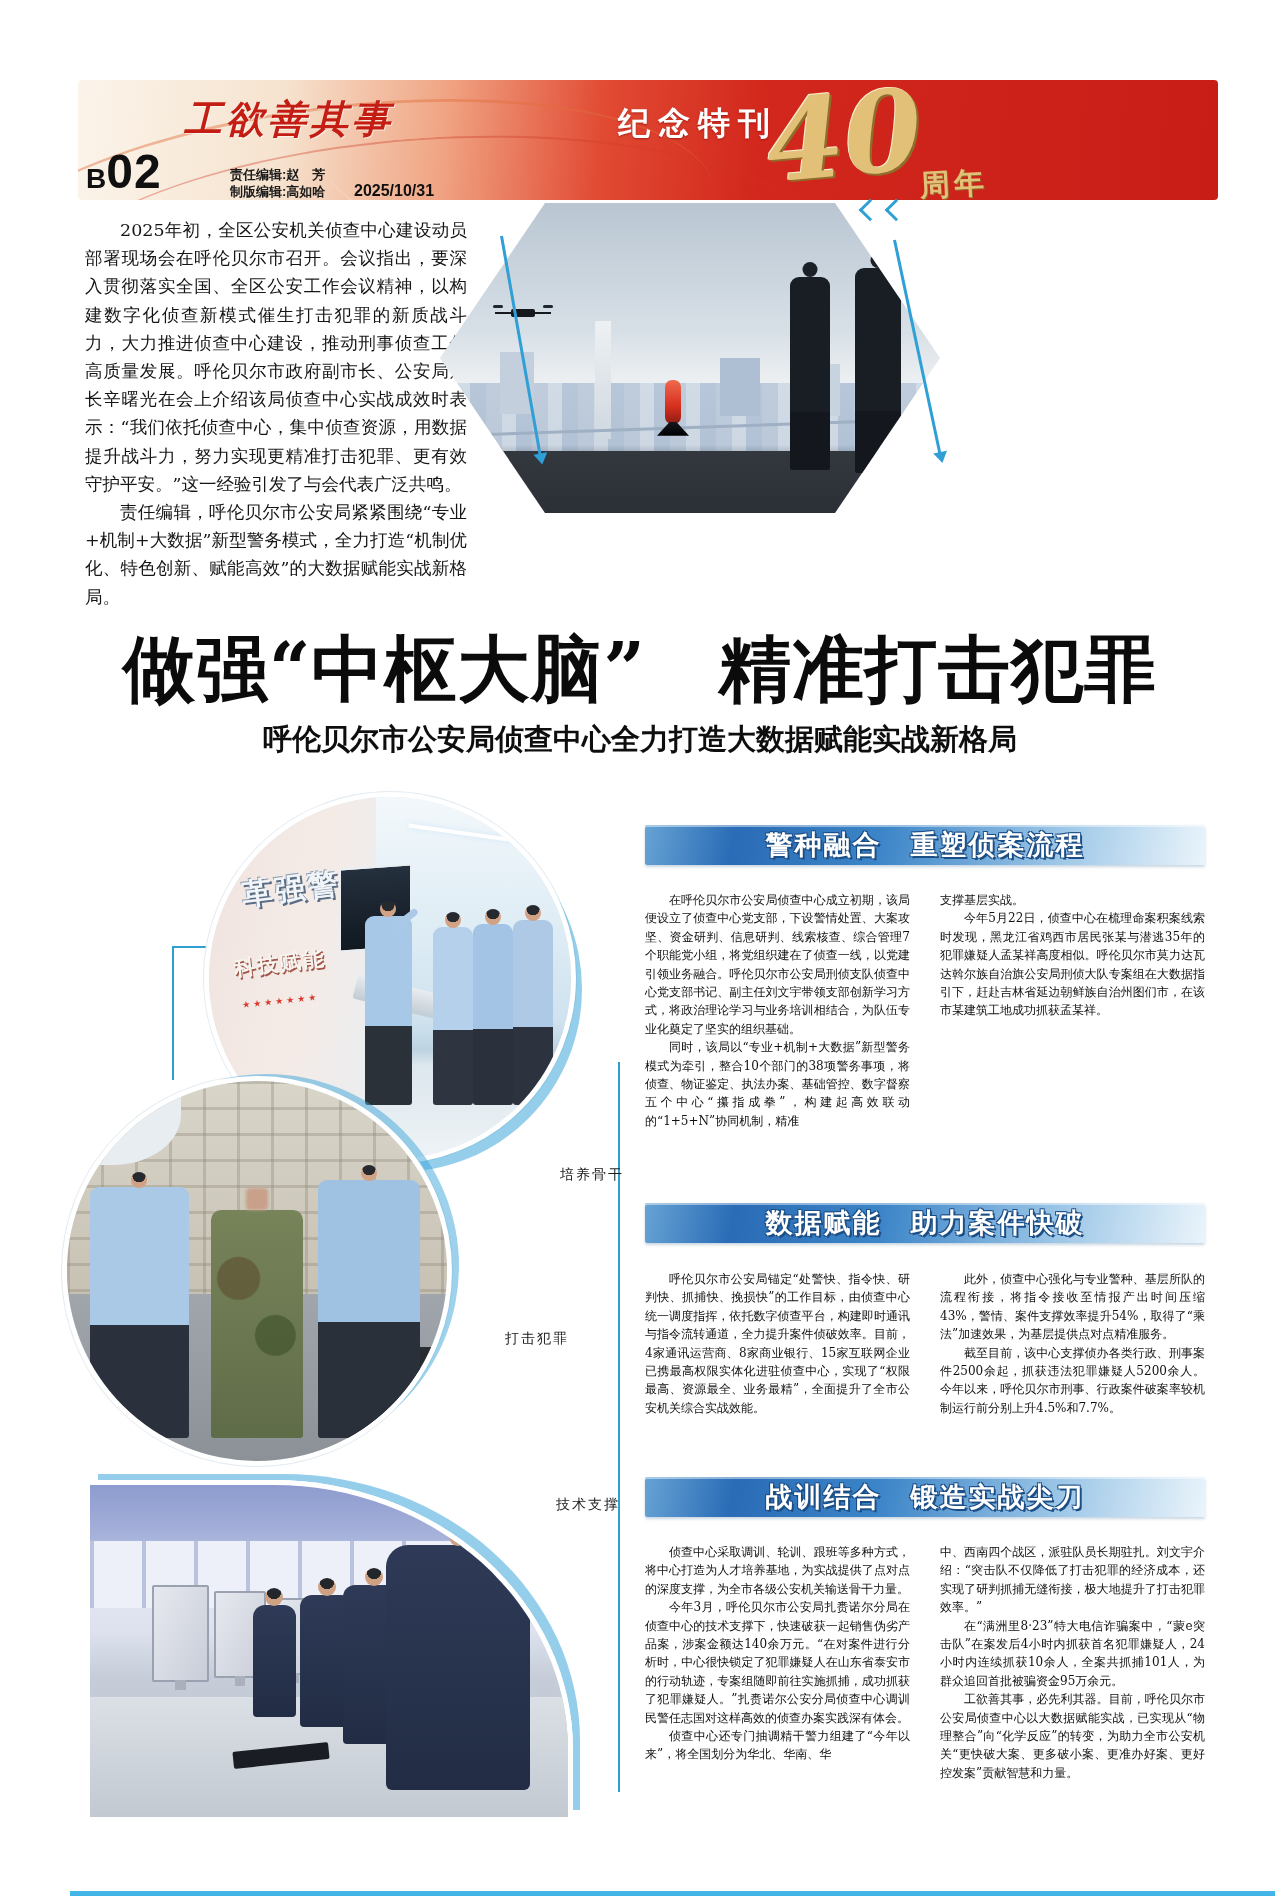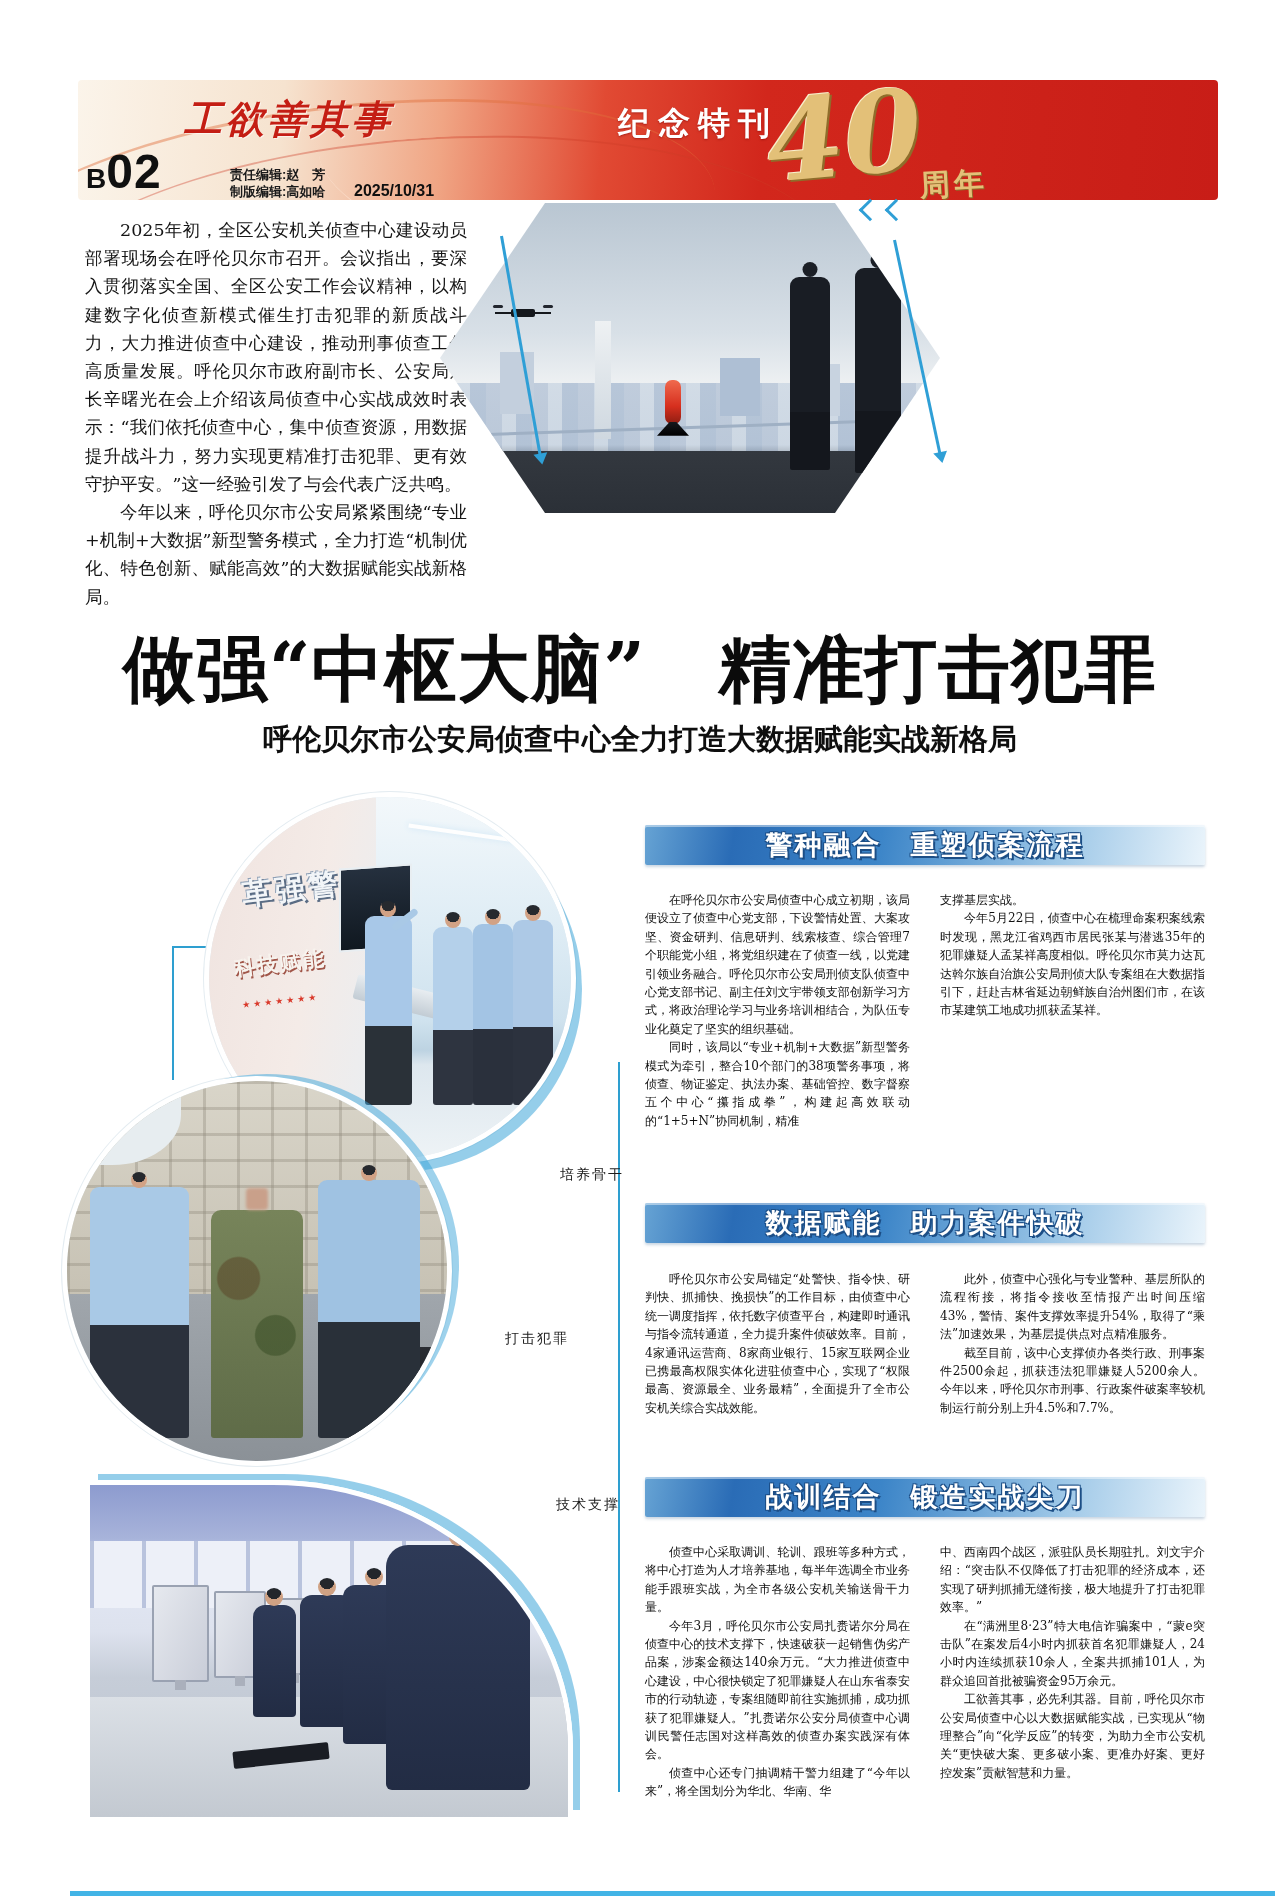--- a/index.html
+++ b/index.html
@@ -152,21 +152,21 @@
       <div>制版编辑:高如哈</div>
     </div>
     <div class="pubdate">2025/10/31</div>
     <div class="special">纪念特刊</div>
     <div class="anniv-num">40</div>
     <div class="anniv-suffix">周年</div>
   </div>
 
   <div class="intro">
     <p>2025年初，全区公安机关侦查中心建设动员部署现场会在呼伦贝尔市召开。会议指出，要深入贯彻落实全国、全区公安工作会议精神，以构建数字化侦查新模式催生打击犯罪的新质战斗力，大力推进侦查中心建设，推动刑事侦查工作高质量发展。呼伦贝尔市政府副市长、公安局局长辛曙光在会上介绍该局侦查中心实战成效时表示：“我们依托侦查中心，集中侦查资源，用数据提升战斗力，努力实现更精准打击犯罪、更有效守护平安。”这一经验引发了与会代表广泛共鸣。</p>
-    <p>今年以来，呼伦贝尔市公安局紧紧围绕“专业+机制+大数据”新型警务模式，全力打造“机制优化、特色创新、赋能高效”的大数据赋能实战新格局。</p>
+    <p>责任编辑，呼伦贝尔市公安局紧紧围绕“专业+机制+大数据”新型警务模式，全力打造“机制优化、特色创新、赋能高效”的大数据赋能实战新格局。</p>
   </div>
 
   <div class="hex">
     <div class="hx-city"></div>
     <div class="hx-bld" style="left:12%;top:48%;width:34px;height:62px;"></div>
     <div class="hx-bld" style="left:56%;top:50%;width:40px;height:58px;background:#aebfd4;"></div>
     <div class="hx-bld" style="left:74%;top:52%;width:30px;height:52px;background:#c8d3e0;"></div>
     <div class="hx-tower"></div>
     <div class="hx-road"></div>
     <div class="hx-fig" style="left:70%;top:24%;width:40px;height:62%;"></div>
@@ -261,22 +261,22 @@
         <p>此外，侦查中心强化与专业警种、基层所队的流程衔接，将指令接收至情报产出时间压缩43%，警情、案件支撑效率提升54%，取得了“乘法”加速效果，为基层提供点对点精准服务。</p>
         <p>截至目前，该中心支撑侦办各类行政、刑事案件2500余起，抓获违法犯罪嫌疑人5200余人。今年以来，呼伦贝尔市刑事、行政案件破案率较机制运行前分别上升4.5%和7.7%。</p>
       </div>
   </div>
 
   <div class="band" style="top:1477px;">
     <h3>战训结合　锻造实战尖刀</h3>
   </div>
   <div class="cols" style="top:1543px;height:290px;">
     <div class="col c-l">
-        <p>侦查中心采取调训、轮训、跟班等多种方式，将中心打造为人才培养基地，每半年选调全市业务能手跟班实战，为全市各级公安机关输送骨干力量。</p>
-        <p>今年3月，呼伦贝尔市公安局扎赉诺尔分局在侦查中心的技术支撑下，快速破获一起销售伪劣产品案，涉案金额达140余万元。“大力推进侦查中心建设，中心很快锁定了犯罪嫌疑人在山东省泰安市的行动轨迹，专案组随即前往实施抓捕，成功抓获了犯罪嫌疑人。”扎赉诺尔公安分局侦查中心调训民警任志国对这样高效的侦查办案实践深有体会。</p>
+        <p>侦查中心采取调训、轮训、跟班等多种方式，将中心打造为人才培养基地，为实战提供了点对点的深度支撑，为全市各级公安机关输送骨干力量。</p>
+        <p>今年3月，呼伦贝尔市公安局扎赉诺尔分局在侦查中心的技术支撑下，快速破获一起销售伪劣产品案，涉案金额达140余万元。“在对案件进行分析时，中心很快锁定了犯罪嫌疑人在山东省泰安市的行动轨迹，专案组随即前往实施抓捕，成功抓获了犯罪嫌疑人。”扎赉诺尔公安分局侦查中心调训民警任志国对这样高效的侦查办案实践深有体会。</p>
         <p>侦查中心还专门抽调精干警力组建了“今年以来”，将全国划分为华北、华南、华</p>
       </div>
     <div class="col c-r">
         <p class="ni">中、西南四个战区，派驻队员长期驻扎。刘文宇介绍：“突击队不仅降低了打击犯罪的经济成本，还实现了研判抓捕无缝衔接，极大地提升了打击犯罪效率。”</p>
         <p>在“满洲里8·23”特大电信诈骗案中，“蒙e突击队”在案发后4小时内抓获首名犯罪嫌疑人，24小时内连续抓获10余人，全案共抓捕101人，为群众追回首批被骗资金95万余元。</p>
         <p>工欲善其事，必先利其器。目前，呼伦贝尔市公安局侦查中心以大数据赋能实战，已实现从“物理整合”向“化学反应”的转变，为助力全市公安机关“更快破大案、更多破小案、更准办好案、更好控发案”贡献智慧和力量。</p>
       </div>
   </div>
 
   <div class="bottom-rule"></div>

